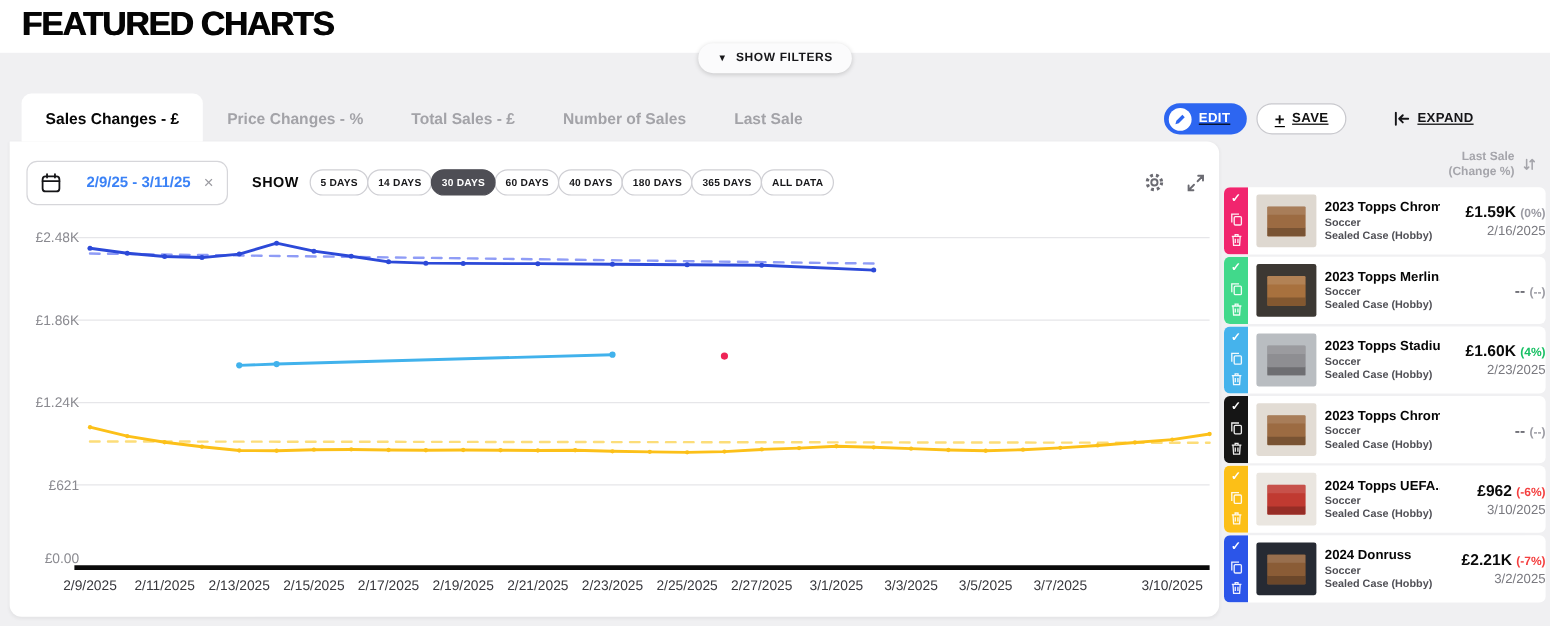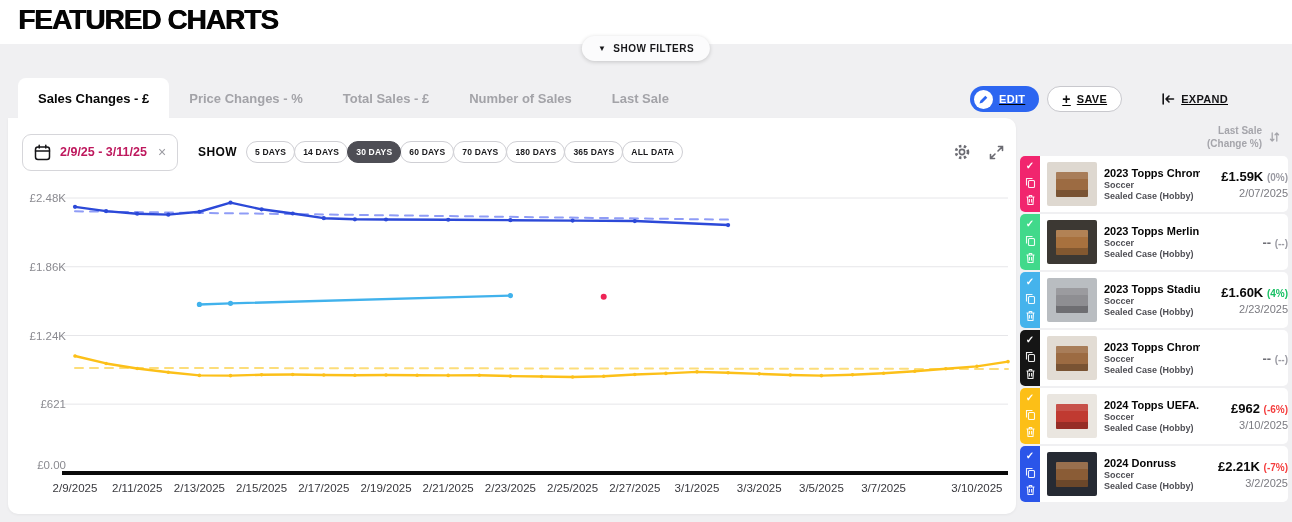--- a/index.html
+++ b/index.html
@@ -20,21 +20,21 @@
   .edit-btn { display: flex; align-items: center; gap: 6px; height: 26px; padding: 0 14px 0 4px; background: #2d66f1; border: none; border-radius: 14px; color: #fff; font: bold 11px "Liberation Sans", sans-serif; letter-spacing: .3px; cursor: pointer; }
   .edit-ic { width: 19px; height: 19px; background: #fff; border-radius: 50%; display: flex; align-items: center; justify-content: center; }
   .save-btn { display: flex; align-items: center; gap: 6px; height: 26px; padding: 0 14px; background: #fff; border: 1px solid #c8c8cd; border-radius: 14px; color: #111; font: bold 11px "Liberation Sans", sans-serif; letter-spacing: .3px; cursor: pointer; }
   .save-btn .plus { font-size: 14px; line-height: 1; font-weight: bold; }
   .spacer { flex: 1; }
   .expand-btn { display: flex; align-items: center; gap: 6px; background: none; border: none; color: #141417; font: bold 11px "Liberation Sans", sans-serif; letter-spacing: .3px; cursor: pointer; }
 
   .chart-card { position: absolute; top: 118px; left: 8px; width: 1008px; height: 396px; background: #fff; border-radius: 0 10px 10px 10px; box-shadow: 0 1px 3px rgba(0,0,0,.05); }
   .controls { position: absolute; top: 14px; left: 14px; right: 12px; height: 40px; display: flex; align-items: center; }
   .date-picker { display: flex; align-items: center; gap: 9px; border: 1px solid #d6d6da; border-radius: 9px; padding: 9px 11px; cursor: pointer; background: #fff; }
-  .date-picker .date-text { font: bold 12.5px "Liberation Sans", sans-serif; color: #be185d; white-space: nowrap; }
+  .date-picker .date-text { font: bold 12.5px "Liberation Sans", sans-serif; color: #3b82f6; white-space: nowrap; margin-left: 12px; }
   .date-picker .clear-x { color: #9b9ba1; font-size: 14px; line-height: 1; margin-left: 2px; }
   .show-label { margin-left: 20px; font: bold 12px "Liberation Sans", sans-serif; letter-spacing: .4px; color: #0a0a0a; }
   .pills { display: flex; margin-left: 10px; align-items: center; }
   .pill { border: 1px solid #cfcfd4; background: #fff; border-radius: 999px; padding: 5px 8px; font: bold 8.5px "Liberation Sans", sans-serif; letter-spacing: .2px; color: #17171a; margin-left: -1px; cursor: pointer; white-space: nowrap; }
   .pill.selected { background: #4e4e55; border-color: #4e4e55; color: #fff; position: relative; z-index: 1; }
   .chart-icons { margin-left: auto; display: flex; align-items: center; gap: 18px; }
   .icon-btn { background: none; border: none; cursor: pointer; display: flex; align-items: center; }
   #chart-svg { position: absolute; left: 0; top: 58px; }
 
   .sidebar { position: absolute; top: 118px; left: 1020px; width: 268px; }
@@ -106,21 +106,21 @@
         </svg>
       <span class="date-text">2/9/25 - 3/11/25</span>
       <span class="clear-x">×</span>
     </div>
     <span class="show-label">SHOW</span>
     <div class="pills" id="range-pills">
         <button class="pill">5 DAYS</button>
         <button class="pill">14 DAYS</button>
         <button class="pill selected">30 DAYS</button>
         <button class="pill">60 DAYS</button>
-        <button class="pill">70 DAYS</button>
+        <button class="pill">40 DAYS</button>
         <button class="pill">180 DAYS</button>
         <button class="pill">365 DAYS</button>
         <button class="pill">ALL DATA</button>
       </div>
     <div class="chart-icons">
       <button class="icon-btn">
         <svg width="18" height="18" viewBox="0 0 18 18">
             <circle cx="9" cy="9" r="6" fill="none" stroke="#6b6b72" stroke-width="2.6" stroke-dasharray="2.4 2.5"></circle>
             <circle cx="9" cy="9" r="2.6" fill="none" stroke="#6b6b72" stroke-width="1.6"></circle>
           </svg>
@@ -242,21 +242,21 @@
         <div class="thumb" style="background:#ded8d0">
           <div class="box" style="background:#9c6b42"></div>
         </div>
         <div class="item-text">
           <div class="item-title">2023 Topps Chrom...</div>
           <div class="item-sub">Soccer</div>
           <div class="item-sub">Sealed Case (Hobby)</div>
         </div>
         <div class="item-values">
           <div class="price-row" style="color:#0a0a0a">£1.59K <span class="chg" style="color:#9b9ba3">(0%)</span></div>
-          <div class="item-date">2/07/2025</div>
+          <div class="item-date">2/16/2025</div>
         </div>
       </div>
       <div class="item">
         <div class="strip" style="background:#41d98b">
           <span class="chk">✓</span>
           <svg width="11" height="12" viewBox="0 0 11 12">
             <rect x="3.5" y="3.5" width="6" height="7" rx="1" fill="none" stroke="currentColor" stroke-width="1.1"></rect>
             <path d="M7.5 1.5h-6v7" fill="none" stroke="currentColor" stroke-width="1.1"></path>
           </svg>
           <svg width="11" height="12" viewBox="0 0 11 12">

